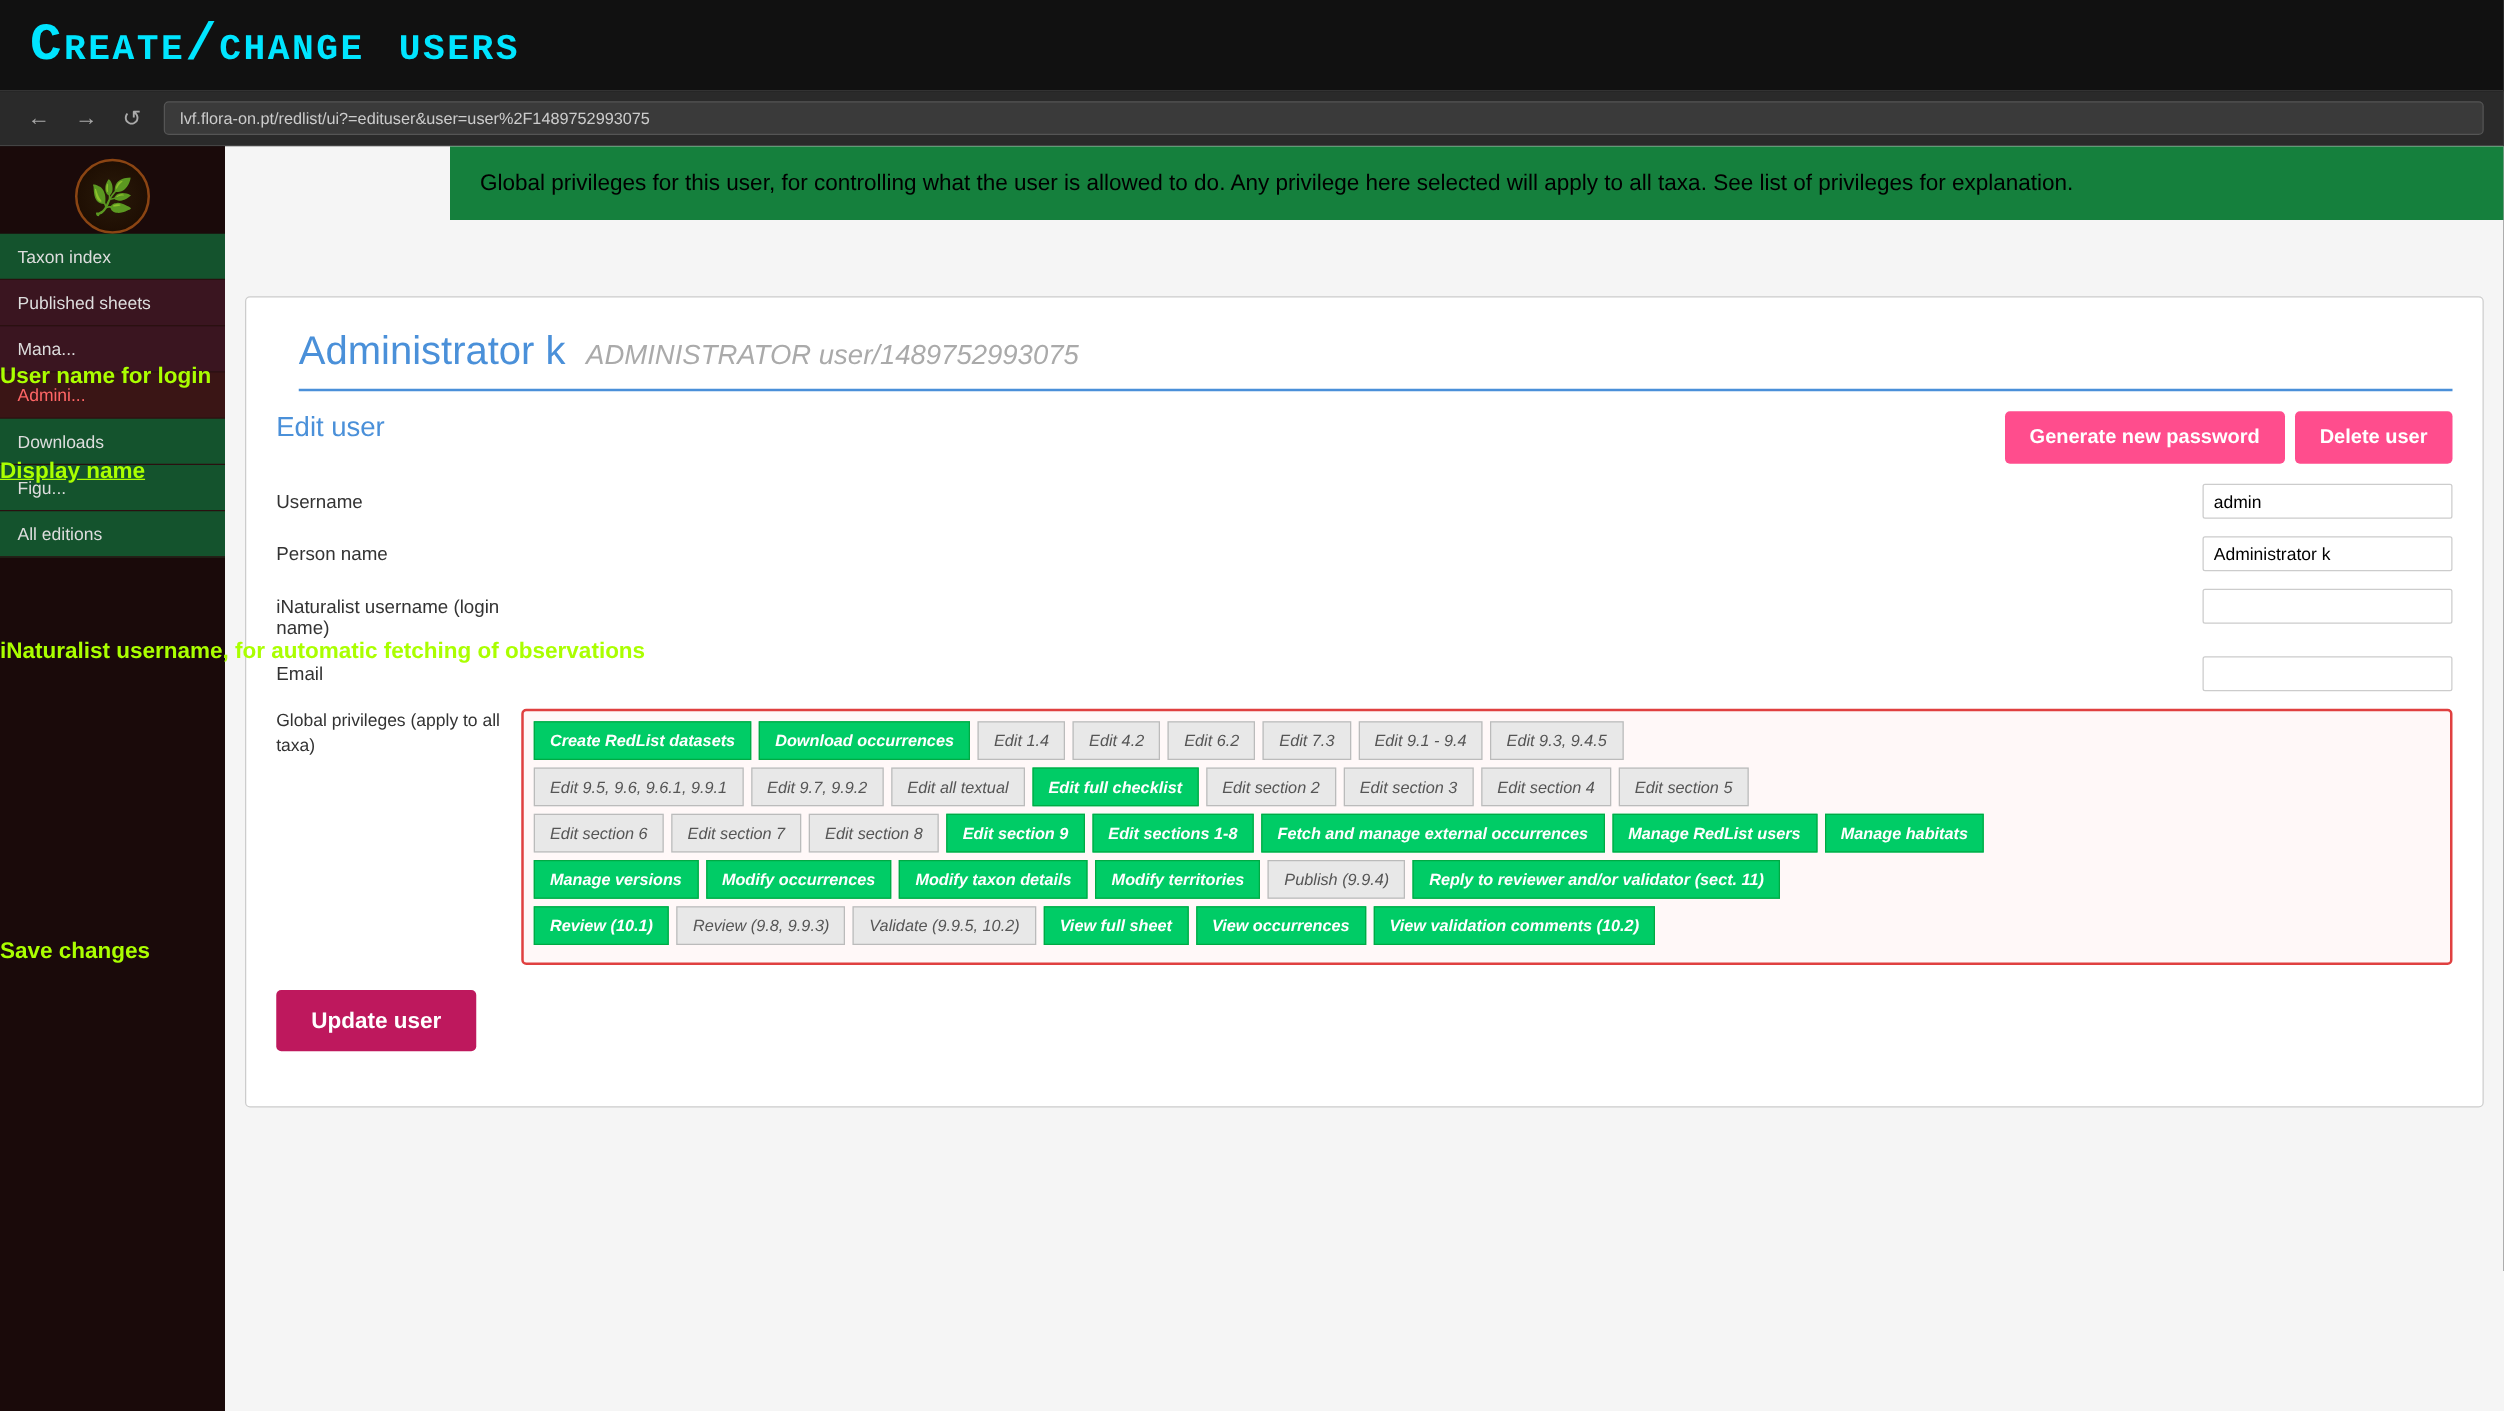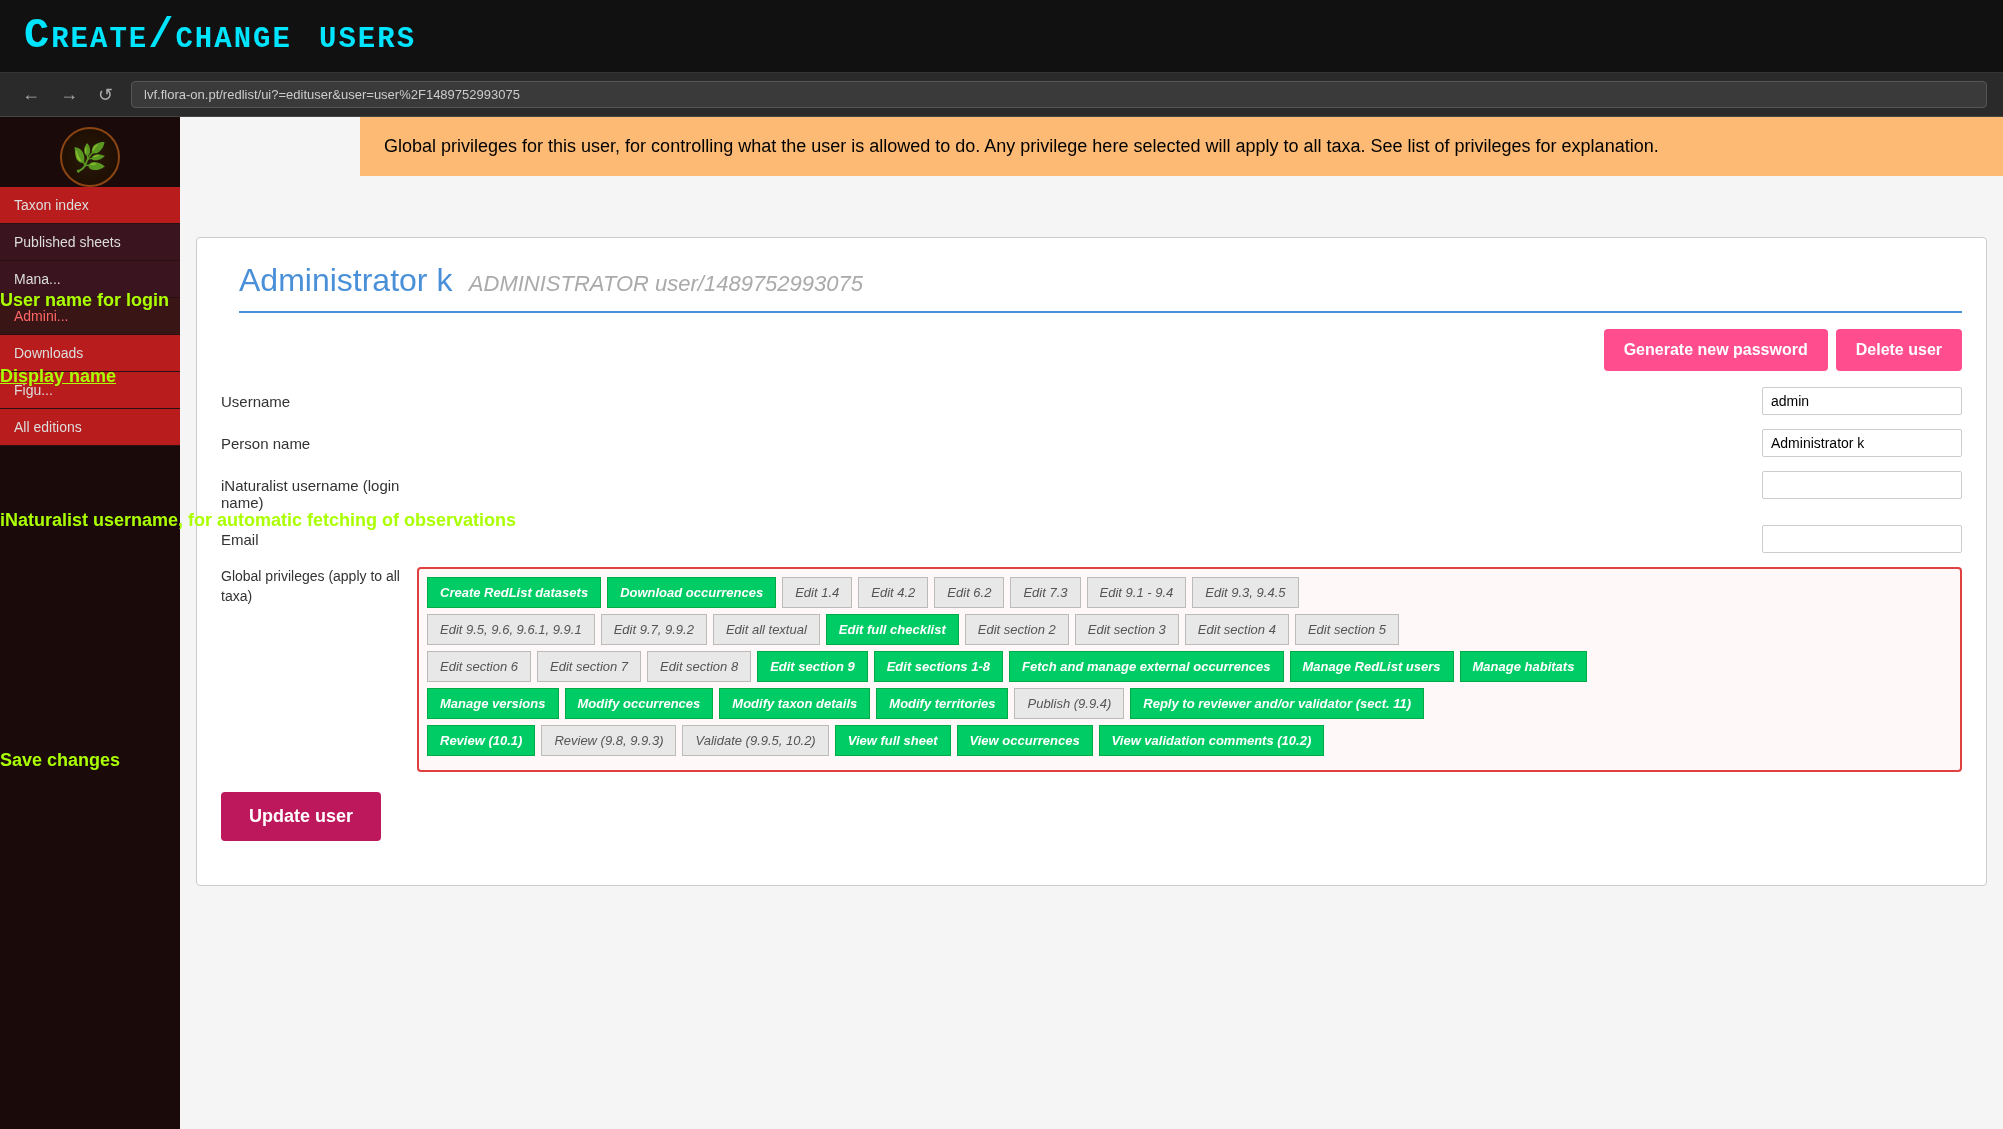--- a/index.html
+++ b/index.html
@@ -87,40 +87,40 @@
     .sidebar-logo-inner {
       color: #cd853f;
       font-size: 28px;
     }
     .sidebar-item {
       padding: 10px 14px;
       color: #ddd;
       font-size: 14px;
       cursor: pointer;
       border-bottom: 1px solid #2a1010;
-      background: #b91c1c;
+      background: #14532d;
     }
     .sidebar-item.active { background: #3a1515; color: #ff6666; }
     .sidebar-item.pink { background: #3a1520; }
 
     
     .content-area {
       flex: 1;
       background: #f5f5f5;
       overflow-y: auto;
       position: relative;
     }
 
     
     .tooltip-overlay {
       position: absolute;
       top: 0;
       left: 180px;
       right: 0;
-      background: #fdba74;
+      background: #15803d;
       color: #000;
       font-size: 18px;
       padding: 16px 24px;
       z-index: 100;
       line-height: 1.5;
     }
 
     
     .user-card {
       background: #fff;
@@ -336,20 +336,21 @@
       <div class="user-header">
         <span style="font-size:32px;color:#4a90d9;font-weight:normal;">Administrator k</span>
         <span class="admin-id">ADMINISTRATOR user/1489752993075</span>
       </div>
 
       <div class="clearfix">
         <div class="form-actions">
           <button class="btn-pink">Generate new password</button>
           <button class="btn-pink">Delete user</button>
         </div>
+        <h3 class="section-title">Edit user</h3>
       </div>
 
       <div class="form-row">
         <label class="form-label">Username</label>
         <input class="form-input" type="text" value="admin" style="">
       </div>
 
       <div class="form-row">
         <label class="form-label">Person name</label>
         <input class="form-input" type="text" value="Administrator k" style="">

